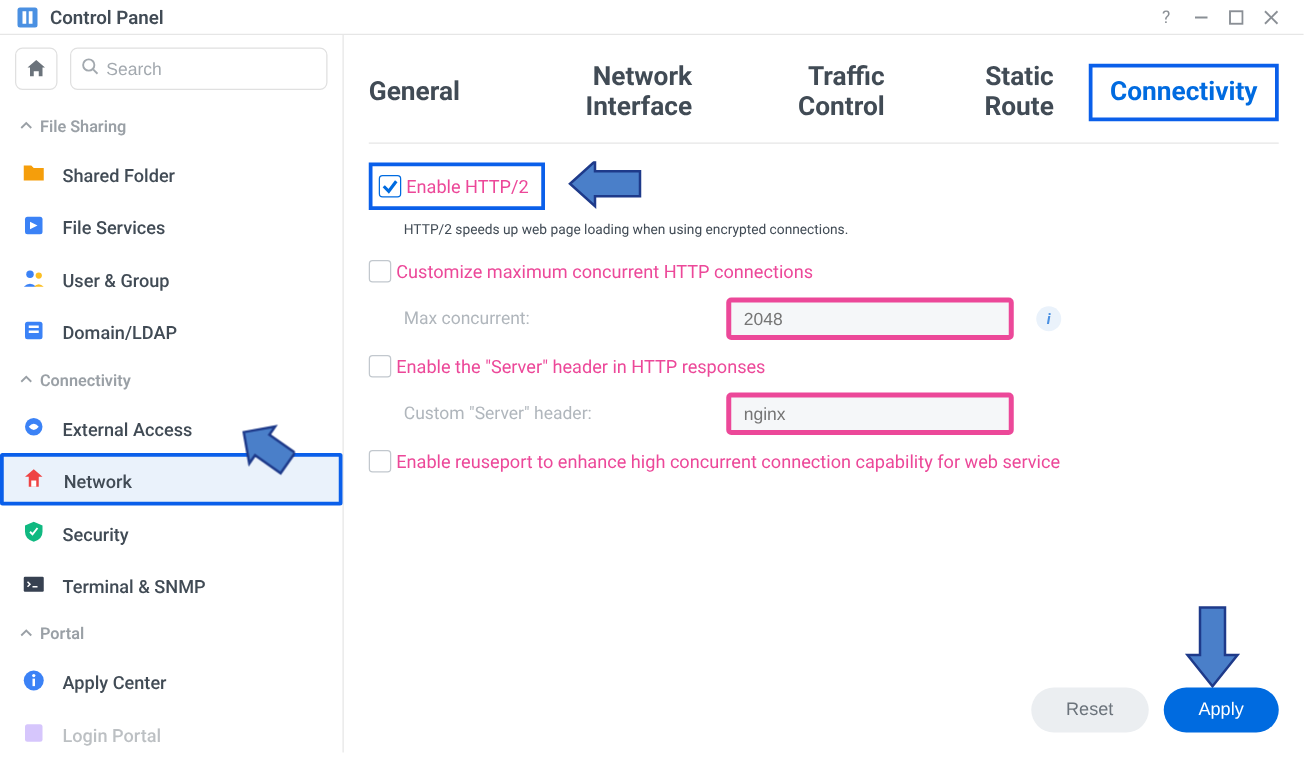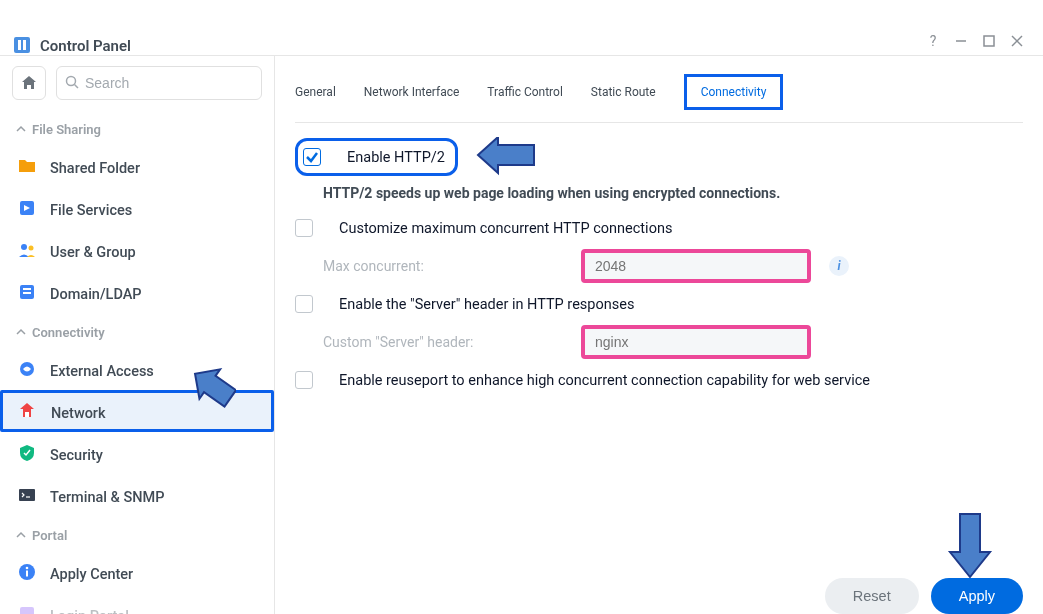--- a/index.html
+++ b/index.html
@@ -1,43 +1,43 @@
 <!DOCTYPE html>
 <html><head>
   <meta charset="utf-8">
   <style>
     * { box-sizing: border-box; margin: 0; padding: 0; }
     body { font-family: -apple-system, BlinkMacSystemFont, "Segoe UI", Roboto, Arial, sans-serif; font-size: 14px; color: #414b55; width: 1043px; height: 614px; overflow: hidden; background: #fff; }
-    .titlebar { height: 56px; display: flex; align-items: flex-end; padding: 0 12px; border-bottom: 1px solid #e6e6e6; }
+    .titlebar { height: 28px; display: flex; align-items: center; padding: 0 12px; border-bottom: 1px solid #e6e6e6; }
     .titlebar .app-icon { width: 20px; height: 20px; margin-right: 8px; display: flex; align-items: center; justify-content: center; }
     .titlebar .title { font-weight: 600; color: #414b55; font-size: 15px; }
     .titlebar .spacer { flex: 1; }
     .winbtn { width: 28px; height: 28px; display: flex; align-items: center; justify-content: center; color: #8a8f95; cursor: pointer; }
     .main { display: flex; height: 574px; }
     .sidebar { width: 275px; border-right: 1px solid #e6e6e6; display: flex; flex-direction: column; position: relative; }
     .sidebar-top { display: flex; align-items: center; padding: 10px 12px; gap: 10px; }
     .home-btn { width: 34px; height: 34px; border: 1px solid #e0e0e0; border-radius: 6px; display: flex; align-items: center; justify-content: center; cursor: pointer; color: #6b737b; }
     .search-wrap { flex: 1; border: 1px solid #e0e0e0; border-radius: 6px; height: 34px; display: flex; align-items: center; padding: 0 8px; gap: 6px; color: #a3a9af; }
     .search-wrap input { border: none; outline: none; width: 100%; font-size: 14px; color: #414b55; background: transparent; }
     .search-wrap input::placeholder { color: #a3a9af; }
     .section-header { display: flex; align-items: flex-start; padding: 12px 16px 8px 16px; font-size: 13px; font-weight: 600; color: #9aa0a6; gap: 6px; }
     .side-item { display: flex; align-items: flex-end; padding: 10px 16px; gap: 12px; cursor: pointer; color: #414b55; font-size: 14.5px; font-weight: 500; }
     .side-item.active { background: #eaf2fb; gap: 13px; }
     .side-item.highlighted { border: 3px solid #0a5fea; border-radius: 2px; padding: 7px 13px; }
     .side-icon { width: 22px; height: 22px; display: flex; align-items: center; justify-content: center; flex-shrink: 0; }
     .content { flex: 1; display: flex; flex-direction: column; padding-left: 20px; position: relative; }
     .tabs { display: flex; align-items: center; padding: 18px 0 12px 0; gap: 28px; border-bottom: 1px solid #e6e6e6; margin-right: 20px; }
-    .tab { font-weight: 400; color: #414b55; cursor: pointer; font-size: 12px; padding: 4px 0; }
+    .tab { font-weight: 700; color: #414b55; cursor: pointer; font-size: 21px; padding: 4px 0; text-align: right; }
     .tab.active { color: #006be0; border: 3px solid #0a5fea; padding: 8px 14px; }
     .form-area { padding-top: 14px; padding-right: 20px; }
-    .checkbox-row { display: flex; align-items: center; gap: 26px; padding: 6px 0; font-size: 14.5px; color: #0f172a; border-radius: 12px; }
+    .checkbox-row { display: flex; align-items: center; gap: 4px; padding: 6px 0; font-size: 14.5px; color: #ec4899; }
     .checkbox-row.highlighted { border: 3px solid #0a5fea; padding: 7px 10px 7px 5px; display: inline-flex; }
     .chk { width: 18px; height: 18px; border: 1px solid #c2c8ce; border-radius: 3px; display: flex; align-items: center; justify-content: center; cursor: pointer; flex-shrink: 0; }
     .chk.checked { color: #006be0; border-color: #006be0; }
-    .desc { padding: 8px 0 12px 28px; font-size: 14px; color: #414b55; font-weight: bold; }
+    .desc { padding: 8px 0 12px 28px; font-size: 11px; color: #414b55; }
     .sub-row { display: flex; align-items: center; gap: 18px; padding: 6px 0 6px 28px; }
     .sub-label { color: #b0b6bc; font-size: 14px; width: 240px; }
     .text-input { width: 230px; height: 34px; border: 4px solid #ec4899; background: #f5f7f9; border-radius: 4px; padding: 0 10px; color: #9aa0a6; font-size: 14px; }
     .info-badge { width: 20px; height: 20px; border-radius: 50%; background: #eaf2fb; color: #4a90e2; display: flex; align-items: center; justify-content: center; font-size: 12px; font-style: italic; font-weight: bold; }
     .footer { position: absolute; bottom: 16px; right: 20px; display: flex; gap: 12px; }
     .btn { height: 36px; padding: 0 28px; border-radius: 18px; font-size: 14.5px; border: none; cursor: pointer; font-weight: 500; }
     .btn-reset { background: #ebeef1; color: #6b737b; }
     .btn-apply { background: #006be0; color: #fff; }
     .arrow { position: absolute; }
     .sidebar-scroll { overflow-y: auto; }

